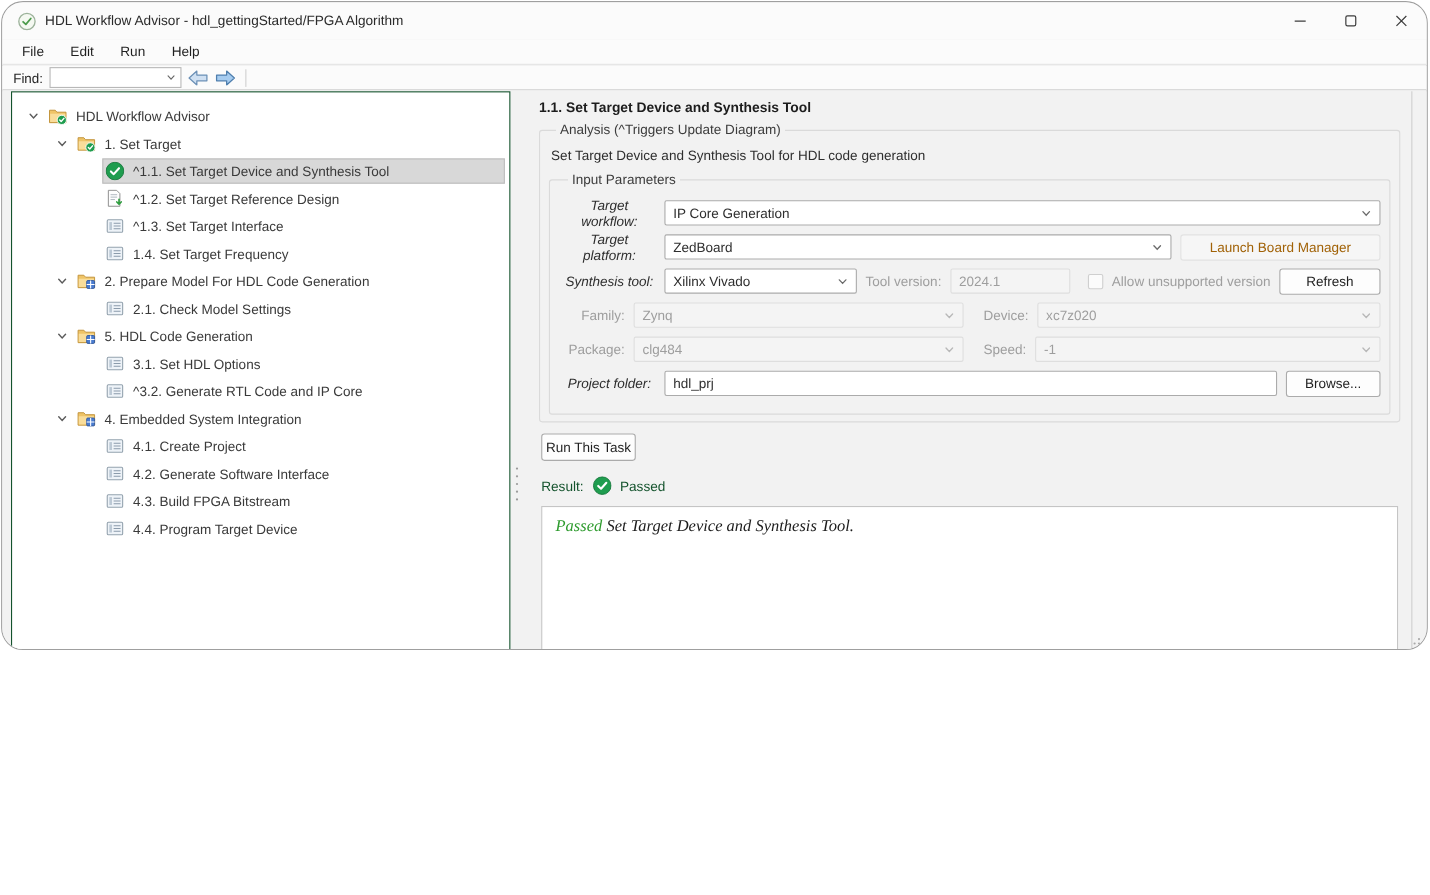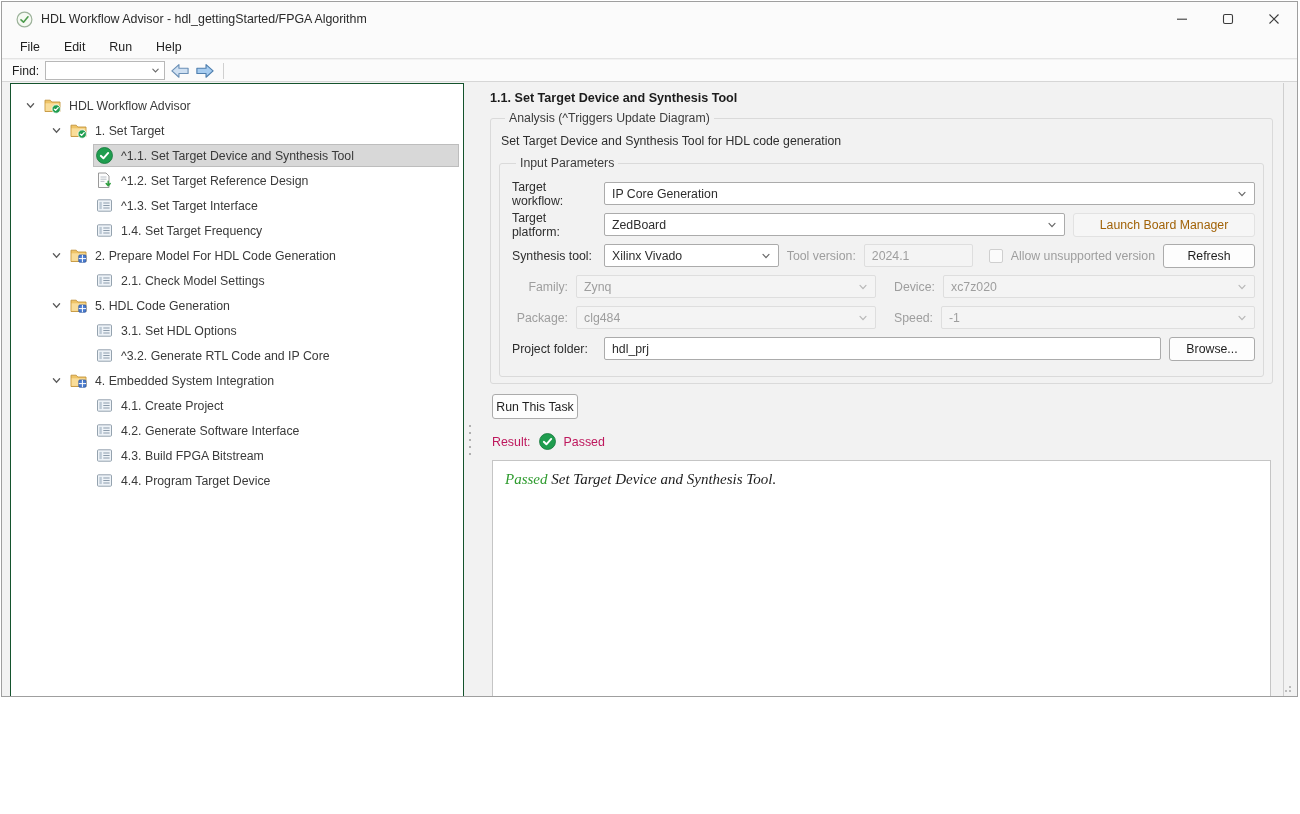--- a/index.html
+++ b/index.html
@@ -1,19 +1,19 @@
 <!DOCTYPE html>
 <html><head>
 <meta charset="utf-8">
 <style>
   * { margin:0; padding:0; box-sizing:border-box; }
   html,body { width:1300px; height:814px; background:#ffffff; font-family:"Liberation Sans", sans-serif; }
   .window {
-    position:absolute; left:1px; top:1px; width:1297px; height:696px;
-    border:1px solid #9f9f9f; border-radius:0; background:#f2f2f2; overflow:hidden;
+    position:absolute; left:1px; top:1px; width:1297px; height:590px;
+    border:1px solid #9f9f9f; border-radius:20px; background:#f2f2f2; overflow:hidden;
   }
   
   .titlebar { position:absolute; left:0; top:0; right:0; height:34px; background:#fbfbfb; display:flex; align-items:center; }
   .app-icon { width:17px; height:17px; margin-left:14px; flex:none; }
   .title-text { margin-left:8px; font-size:12.4px; color:#2b2b2b; }
   .win-controls { position:absolute; right:0; top:0; height:34px; display:flex; }
   .win-btn { width:46px; height:34px; display:flex; align-items:center; justify-content:center; cursor:default; }
   .win-btn svg { width:12px; height:12px; }
   
   .menubar { position:absolute; left:0; top:34px; right:0; height:23px; background:#fbfbfb; border-bottom:1px solid #e4e4e4; display:flex; align-items:center; padding-left:8px; }
@@ -45,36 +45,36 @@
   
   .task-panel { position:absolute; left:478px; top:0px; width:804px; height:710px; border-right:1px solid #cfcfcf; display:flex; flex-direction:column; }
   .task-main { flex:1; display:flex; flex-direction:column; padding:8px 10px 6px 10px; overflow:hidden; }
   .task-title { font-size:12.6px; font-weight:bold; color:#1c1c1c; margin-bottom:6px; }
   fieldset { border:1px solid #dadada; border-radius:3px; }
   legend { font-size:12.3px; color:#3c3c3c; padding:0 4px; margin-left:6px; }
   .analysis-fs { padding:2px 8px 6px 8px; }
   .task-desc { font-size:12.3px; color:#2e2e2e; margin:7px 2px 8px 2px; }
   .input-fs { padding:4px 6px 8px 10px; }
   .form-row { display:flex; align-items:center; height:23px; margin:8px 2px; gap:8px; font-size:12.3px; color:#2e2e2e; }
-  .flabel { width:84px; text-align:left; flex:none; }
+  .flabel { width:84px; text-align:center; flex:none;font-style:italic; }
   .dlabel { color:#9e9e9e; flex:none; }
   .combo { height:23px; background:#fff; border:1px solid #ababab; border-radius:2px; display:flex; align-items:center; padding:0 7px; color:#2e2e2e; }
   .combo .cval { flex:1; white-space:nowrap; overflow:hidden; }
   .combo svg { width:10px; height:10px; flex:none; }
   .combo.disabled { background:#f4f4f4; border-color:#dedede; color:#9e9e9e; }
   .combo.disabled svg path { stroke:#b8b8b8; }
   .grow { flex:1; }
   .textbox { height:23px; background:#fff; border:1px solid #ababab; border-radius:2px; display:flex; align-items:center; padding:0 7px; color:#2e2e2e; }
   .textbox.disabled { background:#f4f4f4; border-color:#dedede; color:#9e9e9e; }
   .btn { height:24px; background:#fdfdfd; border:1px solid #ababab; border-radius:3px; font-size:12.3px; color:#1f1f1f; display:flex; align-items:center; justify-content:center; flex:none; }
   .btn.disabled { background:#f6f6f6; border-color:#e2e2e2; color:#a16207; }
   .checkbox { width:14px; height:14px; background:#fbfbfb; border:1px solid #cfcfcf; border-radius:2px; flex:none; }
   .run-row { margin:10px 0 4px 2px; }
   .run-btn { width:86px; height:25px; }
-  .result-row { display:flex; align-items:center; gap:8px; margin:10px 2px 8px 2px; font-size:12.4px; color:#be185d; }
+  .result-row { display:flex; align-items:center; gap:8px; margin:10px 2px 8px 2px; font-size:12.4px; color:#14532d; }
   .result-icon { width:17px; height:17px; display:flex; }
   .result-icon svg { width:17px; height:17px; }
   .output-box { flex:1; background:#ffffff; border:1px solid #c5c5c5; margin:2px 2px 0 2px; padding:10px 12px; font-family:"Liberation Serif", serif; font-size:15px; color:#1c1c1c;font-style:italic; }
   .passed-word { color:#2e9b2e; }
   .task-footer { height:45px; border-top:1px solid #d5d5d5; display:flex; align-items:flex-start; justify-content:flex-end; gap:9px; padding:10px 12px 0 0; }
   .footer-btn { width:76px; height:25px; }
   
   .grip { position:absolute; right:6px; bottom:4px; width:10px; height:10px; }
   .grip i { position:absolute; width:2px; height:2px; background:#a8a8a8; border-radius:50%; }
 </style>

